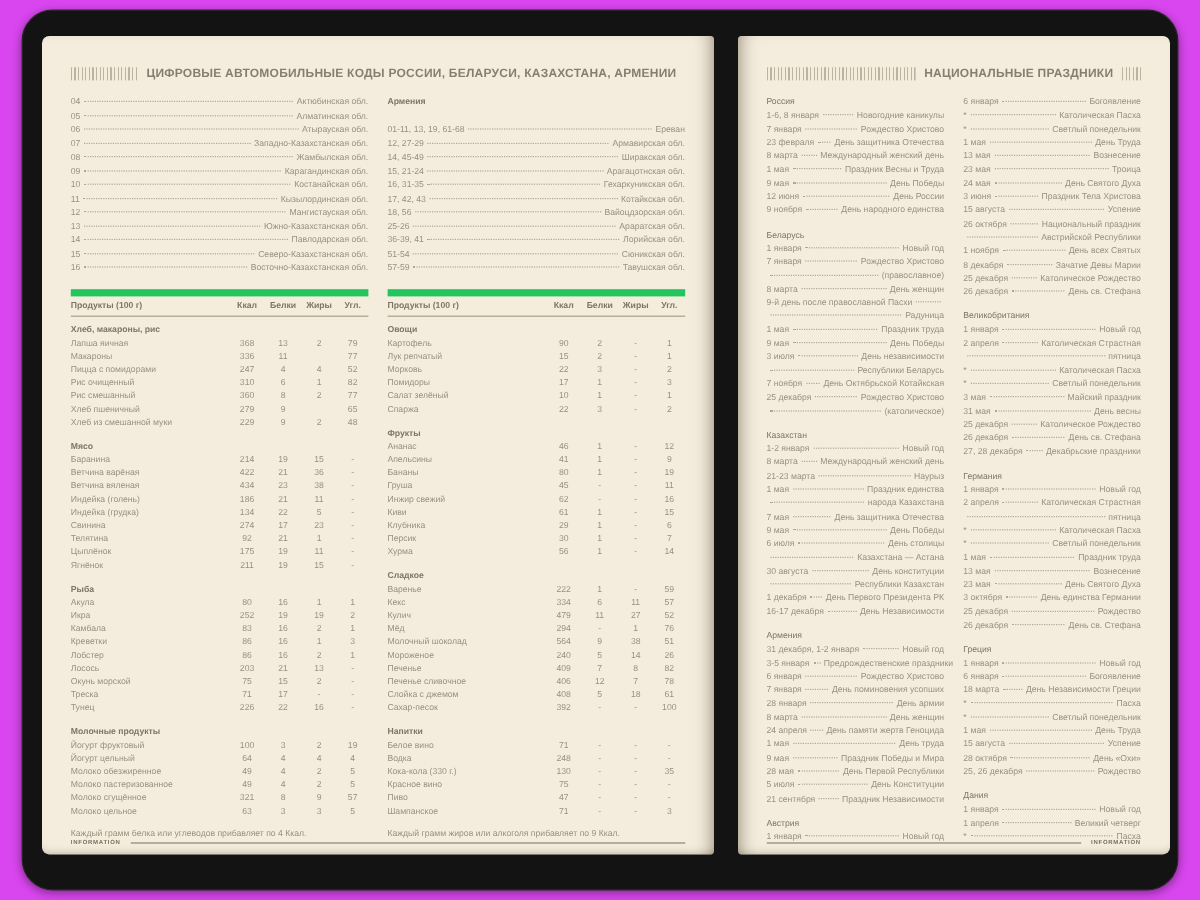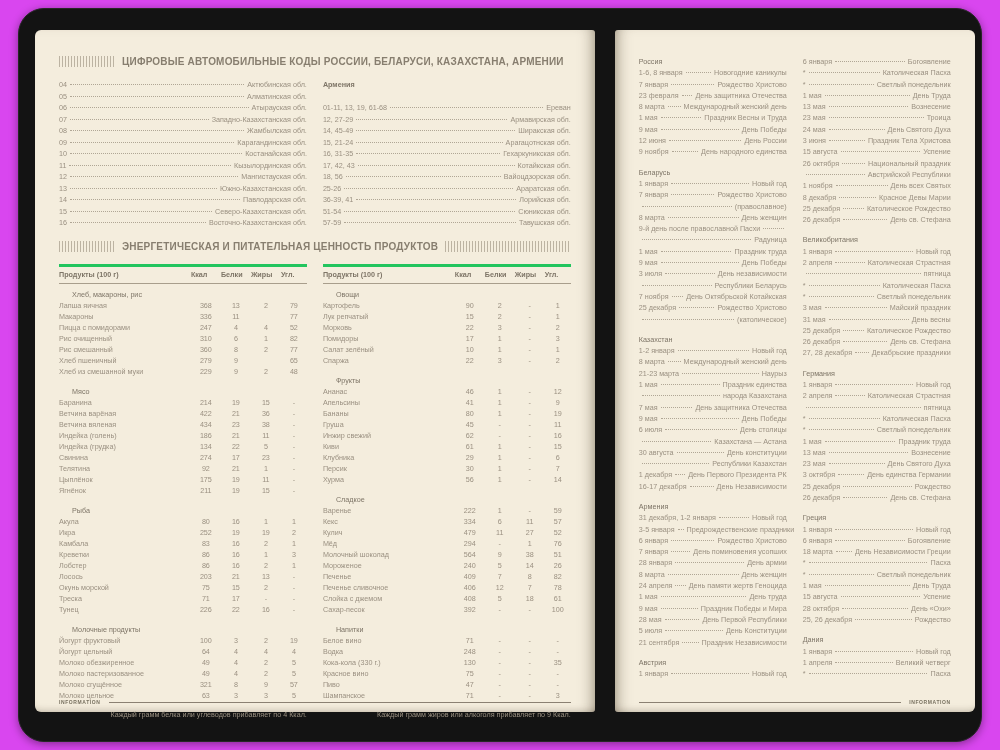--- a/index.html
+++ b/index.html
@@ -27,32 +27,32 @@
   .dot-row .dl{white-space:nowrap;}
   .dot-row .dr{white-space:nowrap;text-align:right;}
   .leader{flex:1 1 auto;min-width:6px;margin:0 3px;border-bottom:1px dotted #b0a695;align-self:baseline;transform:translateY(-2px);}
   .codes .dot-row{line-height:11.5px;}
   .col-header{font-weight:bold;font-size:7.2px;line-height:11.5px;color:#7e7567;}
   .col-header:empty{display:none;}
   .code-spacer{height:11.5px;}
 
   .codes-block{margin-bottom:12px;}
 
-  .nut-header{display:flex;border-top:3px solid #22c55e;border-bottom:1px solid #a89e8c;
+  .nut-header{display:flex;border-top:6px solid #22c55e;border-bottom:1px solid #a89e8c;
               padding:3.5px 0;font-weight:bold;font-size:7.2px;color:#7e7567;margin-bottom:5px;}
   .nut-header .h-name{flex:1;}
-  .h-v{flex:0 0 30px;}
+  .h-v{flex:0 0 30px;text-align:center;}
   .h-v.last{flex:0 0 26px;}
   .nut-row{display:flex;font-size:7.2px;line-height:11px;}
   .nut-row .n-name{flex:1;white-space:nowrap;overflow:hidden;}
   .n-v{flex:0 0 30px;text-align:center;white-space:nowrap;}
   .n-v.last{flex:0 0 26px;}
   .nut-group{margin-bottom:9px;}
-  .nut-group-title{font-weight:normal;font-size:7.2px;line-height:11px;color:#7e7567;margin-left:13px;}
-  .nut-note{font-size:7.2px;line-height:10px;margin-top:8px;text-align:right;}
+  .nut-group-title{font-weight:bold;font-size:7.2px;line-height:11px;color:#7e7567;}
+  .nut-note{font-size:7.2px;line-height:10px;margin-top:8px;}
 
   .hol-group{margin-bottom:9px;}
   .hol-country{font-weight:normal;font-size:7.2px;line-height:11.3px;color:#7e7567;}
   .hol-country:empty{display:none;}
   .hol .dot-row{line-height:11.3px;}
 
   .page-footer{position:absolute;left:24px;right:24px;bottom:7px;display:flex;align-items:center;gap:8px;
                font-size:5px;font-weight:bold;letter-spacing:.6px;color:#77705f;}
   .f-line{flex:1;border-top:1px solid #8b8173;}
 </style>
@@ -219,25 +219,20 @@
 
               <div class="dot-row">
                 <span class="dl">57-59</span>
                 <span class="leader"></span>
                 <span class="dr">Тавушская обл.</span>
               </div>
 
           </div>
         </div>
 
-        <div class="band">
-          <span class="hatch hatch-lead"></span>
-          <span class="band-title">ЭНЕРГЕТИЧЕСКАЯ И ПИТАТЕЛЬНАЯ ЦЕННОСТЬ ПРОДУКТОВ</span>
-          <span class="hatch hatch-fill"></span>
-        </div>
 
         <div class="two-col">
           <div class="col">
             <div class="nut-header">
               <span class="h-name">Продукты (100 г)</span>
               <span class="h-v">Ккал</span>
               <span class="h-v">Белки</span>
               <span class="h-v">Жиры</span>
               <span class="h-v last">Угл.</span>
             </div>
@@ -795,20 +790,25 @@
         </div>
 
         <div class="page-footer">
           <span>INFORMATION</span>
           <span class="f-line"></span>
         </div>
       </div>
 
       <div class="page right hol">
 
+        <div class="band">
+          <span class="hatch hatch-fill"></span>
+          <span class="band-title">НАЦИОНАЛЬНЫЕ ПРАЗДНИКИ</span>
+          <span class="hatch hatch-small"></span>
+        </div>
 
         <div class="two-col">
           <div class="col">
 
               <div class="hol-group">
                 <div class="hol-country">Россия</div>
 
                   <div class="dot-row">
                     <span class="dl">1-6, 8 января</span>
                     <span class="leader"></span>
@@ -1186,21 +1186,21 @@
 
                   <div class="dot-row">
                     <span class="dl">1 ноября</span>
                     <span class="leader"></span>
                     <span class="dr">День всех Святых</span>
                   </div>
 
                   <div class="dot-row">
                     <span class="dl">8 декабря</span>
                     <span class="leader"></span>
-                    <span class="dr">Красное Девы Марии</span>
+                    <span class="dr">Зачатие Девы Марии</span>
                   </div>
 
                   <div class="dot-row">
                     <span class="dl">25 декабря</span>
                     <span class="leader"></span>
                     <span class="dr">Католическое Рождество</span>
                   </div>
 
                   <div class="dot-row">
                     <span class="dl">26 декабря</span>

